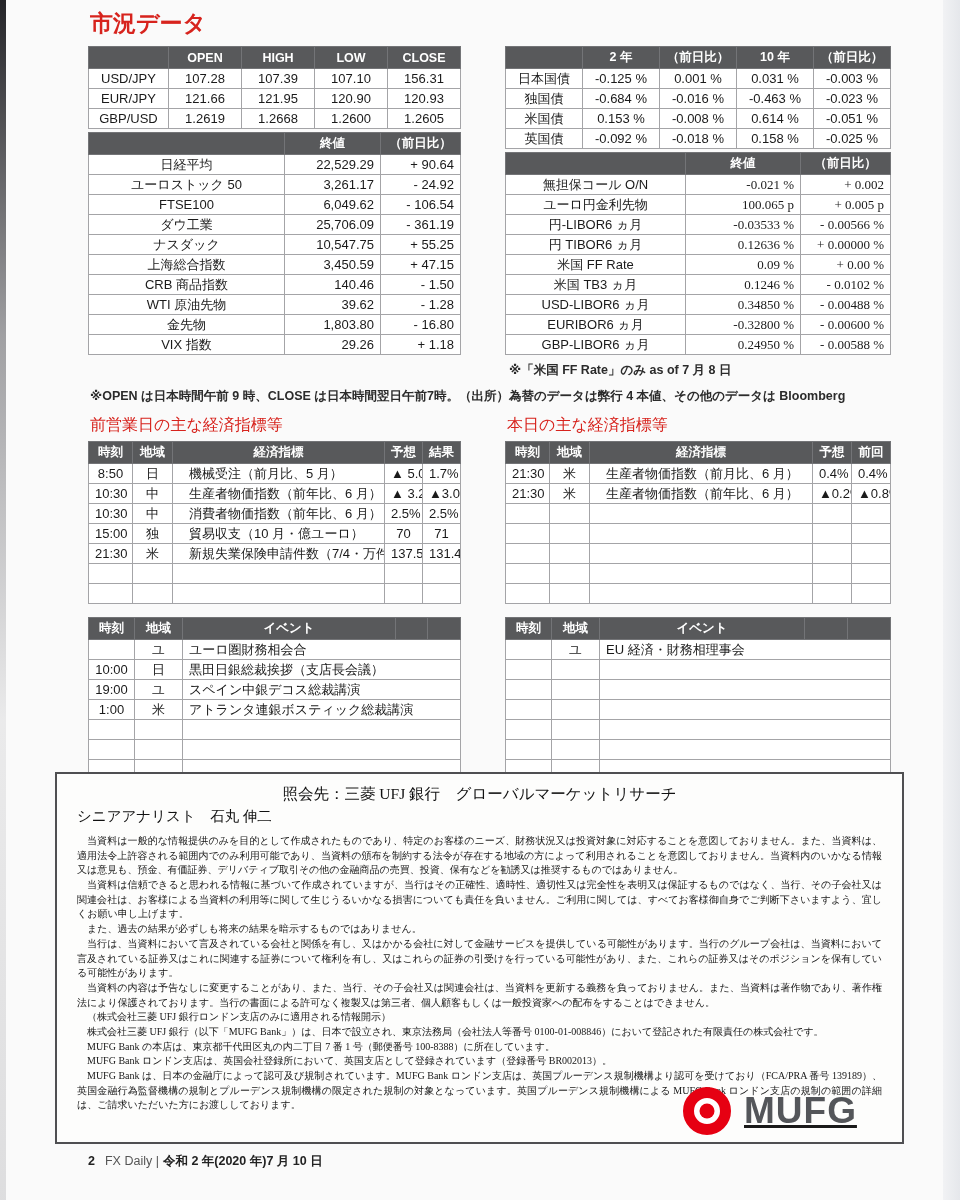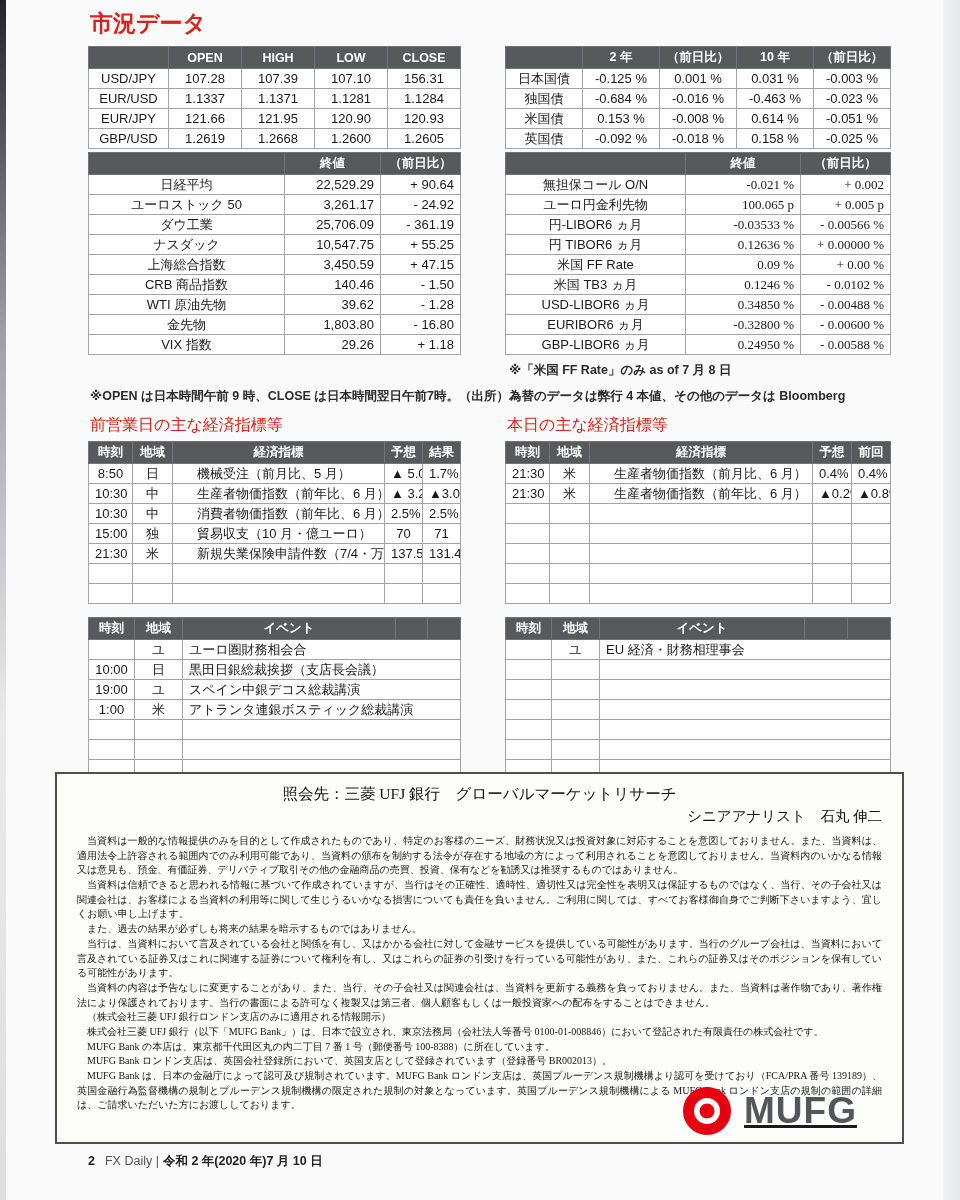--- a/index.html
+++ b/index.html
@@ -29,35 +29,35 @@
     overflow:hidden;white-space:nowrap;}
   table.tbl td{border:1px solid #a4a4a7;height:19px;padding:0 6px;background:#fff;
     overflow:hidden;white-space:nowrap;text-align:center;}
 
   .fx-tbl{margin-bottom:3px;}
   .bond-tbl{margin-bottom:3px;}
   .stock-tbl td:nth-child(2),.stock-tbl td:nth-child(3){text-align:right;}
   .rates-tbl td:nth-child(2),.rates-tbl td:nth-child(3){text-align:right;font-family:Liberation Serif, serif;}
 
   .econ-tbl{font-size:12.5px;}
-  .econ-tbl td:nth-child(3){text-align:left;padding-left:24px;}
+  .econ-tbl td:nth-child(3){text-align:left;padding-left:16px;}
   .event-tbl{font-size:12.5px;margin-top:13px;}
   .event-tbl td{height:20px;}
   .event-tbl td:last-child{text-align:left;padding-left:6px;}
   .event-tbl td:nth-child(1),.event-tbl td:nth-child(2){text-align:center;}
 
   .note{font-size:12.5px;font-weight:bold;color:#2b2b2b;margin:7px 0 0 4px;}
   .note-wide{font-size:12.5px;font-weight:bold;color:#2b2b2b;margin:9px 0 0 2px;}
 
   .disclaimer{position:absolute;left:55px;top:772px;width:849px;height:372px;
     box-sizing:border-box;border:2px solid #4f4f52;background:#fdfdfc;
     padding:8px 20px 6px 20px;overflow:hidden;
     font-family:"Liberation Serif","DejaVu Serif",serif;}
   .disclaimer .t1{text-align:center;font-size:15.5px;margin:2px 0 0 0;color:#111;}
-  .disclaimer .t2{text-align:right;font-size:14.5px;margin:2px 0 8px 0;color:#111;}
+  .disclaimer .t2{text-align:left;font-size:14.5px;margin:2px 0 8px 0;color:#111;}
   .disclaimer p.para{margin:0;font-size:10px;line-height:1.47;text-indent:1em;
     text-align:justify;color:#161616;}
 
   .footer-left{position:absolute;left:88px;top:1153px;font-size:12.5px;color:#333;}
   .footer-left .pg{font-weight:bold;color:#222;margin-right:10px;}
   .footer-left .doc{color:#555;margin-right:4px;}
   .footer-left .date{font-weight:bold;color:#222;}
 
   .logo{position:absolute;left:683px;top:1087px;display:flex;align-items:center;gap:13px;text-decoration:underline;}
   .logo-mark{display:inline-block;width:48px;height:48px;border-radius:50%;
@@ -98,27 +98,20 @@
           </thead>
           <tbody>
             <tr>
               <td>USD/JPY</td>
               <td>107.28</td>
               <td>107.39</td>
               <td>107.10</td>
               <td>156.31</td>
             </tr>
             <tr>
-              <td>EUR/USD</td>
-              <td>1.1337</td>
-              <td>1.1371</td>
-              <td>1.1281</td>
-              <td>1.1284</td>
-            </tr>
-            <tr>
               <td>EUR/JPY</td>
               <td>121.66</td>
               <td>121.95</td>
               <td>120.90</td>
               <td>120.93</td>
             </tr>
             <tr>
               <td>GBP/USD</td>
               <td>1.2619</td>
               <td>1.2668</td>
@@ -143,20 +136,25 @@
           <tbody>
             <tr>
               <td>日経平均</td>
               <td>22,529.29</td>
               <td>+ 90.64</td>
             </tr>
             <tr>
               <td>ユーロストック 50</td>
               <td>3,261.17</td>
               <td>- 24.92</td>
+            </tr>
+            <tr>
+              <td>FTSE100</td>
+              <td>6,049.62</td>
+              <td>- 106.54</td>
             </tr>
             <tr>
               <td>ダウ工業</td>
               <td>25,706.09</td>
               <td>- 361.19</td>
             </tr>
             <tr>
               <td>ナスダック</td>
               <td>10,547.75</td>
               <td>+ 55.25</td>

